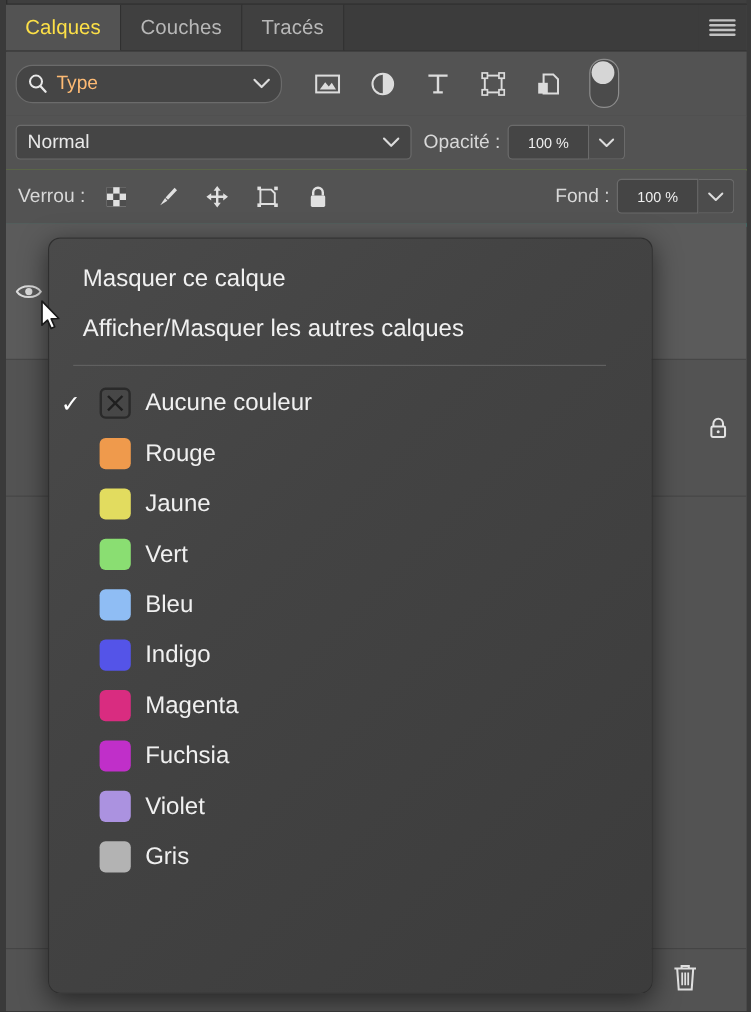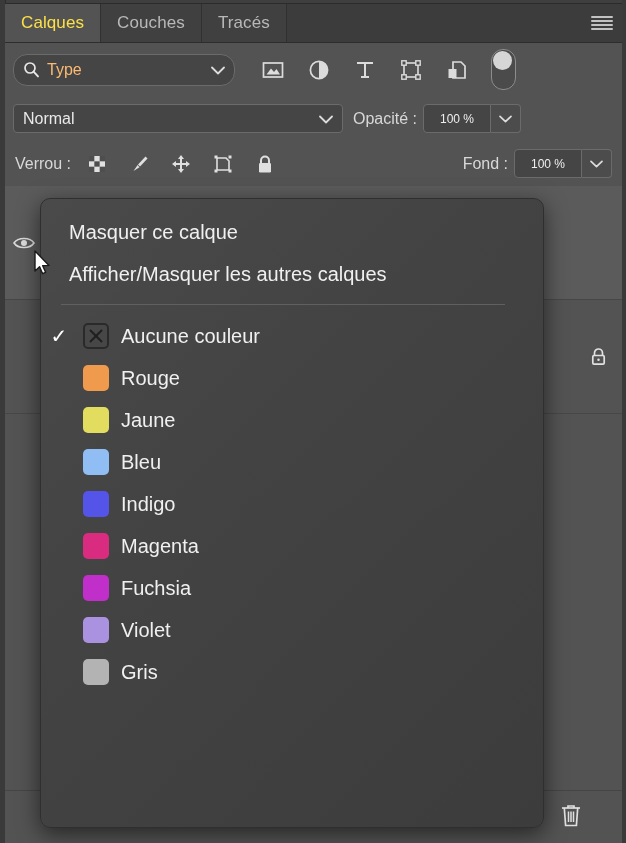--- a/index.html
+++ b/index.html
@@ -511,20 +511,27 @@
     </div>
 
     <div class="ctx-color">
       <span class="ctx-check"></span>
       <span class="swatch-wrap">
         <span class="swatch" style="background: rgb(226, 220, 95);"></span>
       </span>
       <span class="nm">Jaune</span>
     </div>
 
+    <div class="ctx-color">
+      <span class="ctx-check"></span>
+      <span class="swatch-wrap">
+        <span class="swatch" style="background: rgb(138, 222, 114);"></span>
+      </span>
+      <span class="nm">Vert</span>
+    </div>
 
 
     <div class="ctx-color">
       <span class="ctx-check"></span>
       <span class="swatch-wrap">
         <span class="swatch" style="background: rgb(143, 189, 244);"></span>
       </span>
       <span class="nm">Bleu</span>
     </div>
 

